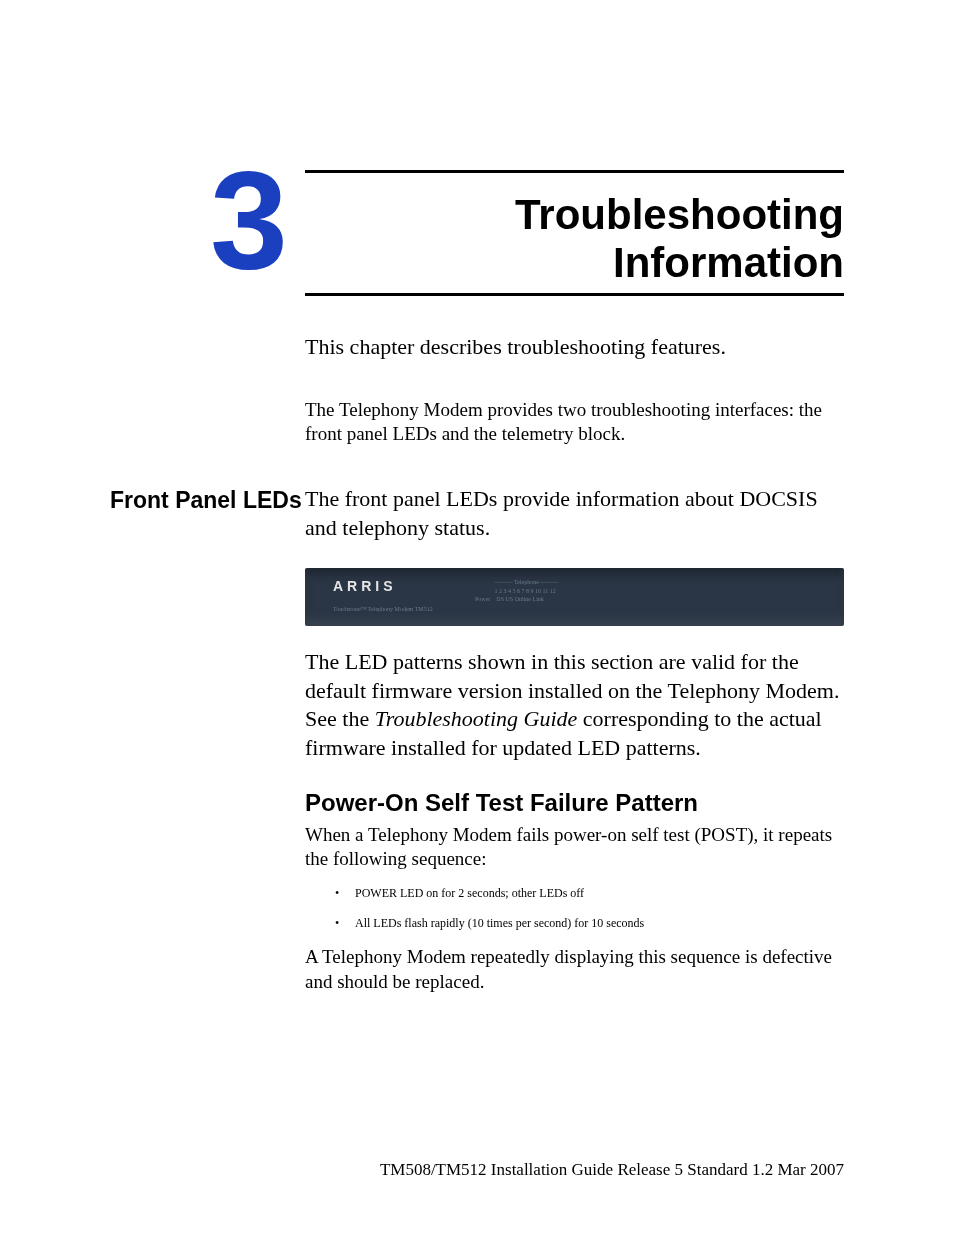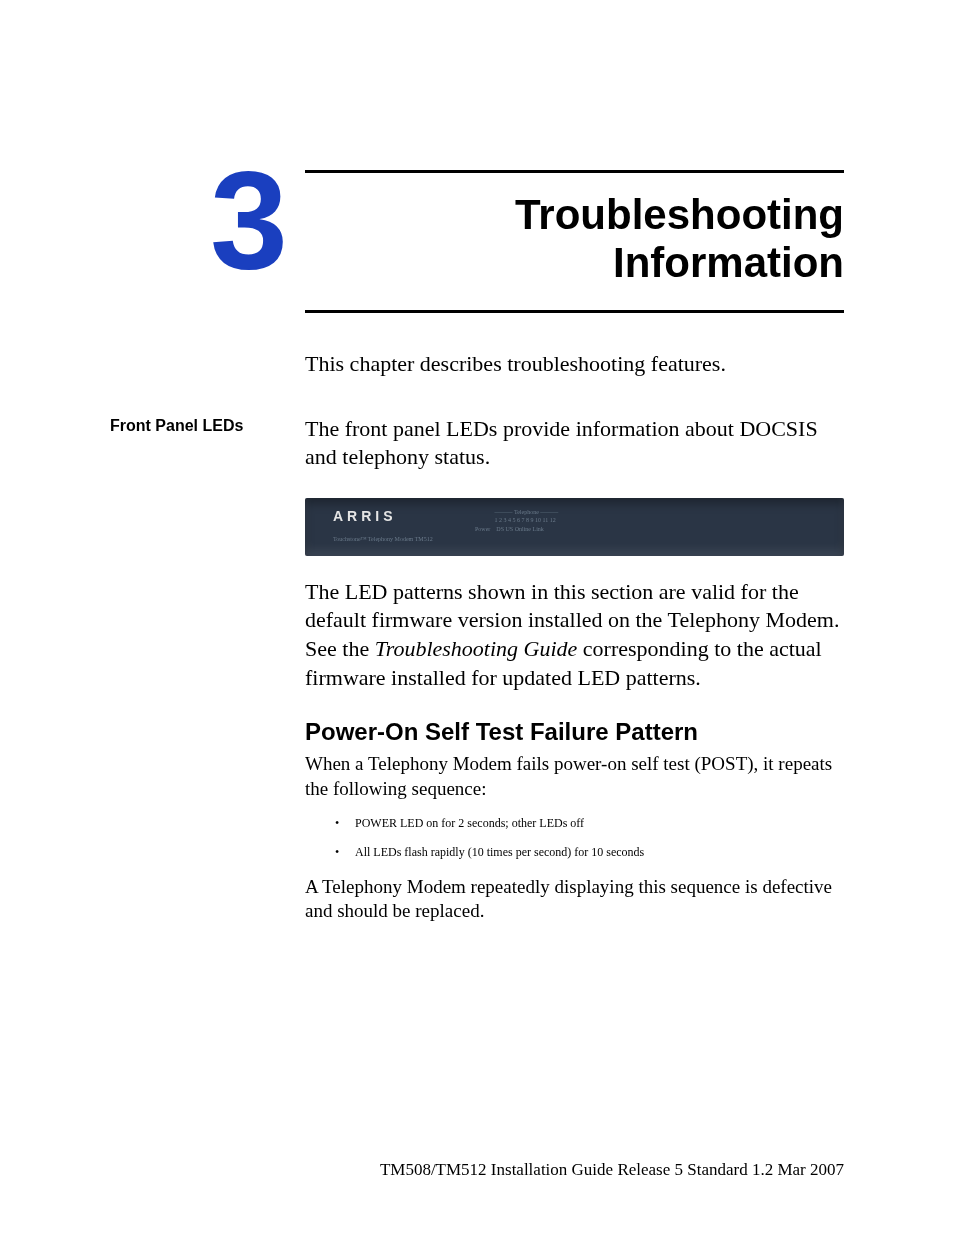--- a/index.html
+++ b/index.html
@@ -30,21 +30,21 @@
       color: #1a3fbf;
       position: absolute;
       left: 100px;
       top: -20px;
       line-height: 1;
     }
     .title-block {
       margin-left: 195px;
       border-top: 3px solid #000;
       border-bottom: 3px solid #000;
-      padding: 18px 0 22px 0;
+      padding: 18px 0 5px 0;
       text-align: right;
     }
     .chapter-title-line1 {
       font-family: Arial, Helvetica, sans-serif;
       font-weight: bold;
       font-size: 42px;
       line-height: 1.15;
     }
     .chapter-title-line2 {
       font-family: Arial, Helvetica, sans-serif;
@@ -70,21 +70,21 @@
       line-height: 1.3;
       margin-bottom: 38px;
     }
     .subsection-row {
       display: flex;
       margin-bottom: 12px;
     }
     .subsection-label {
       font-family: Arial, Helvetica, sans-serif;
       font-weight: bold;
-      font-size: 16px;
+      font-size: 23px;
       width: 195px;
       flex-shrink: 0;
       padding-top: 2px;
     }
     .subsection-body {
       font-size: 22px;
       line-height: 1.3;
       flex: 1;
     }
     .subsection-body p {
@@ -179,20 +179,21 @@
   <div class="chapter-header">
     <div class="chapter-number">3</div>
     <div class="title-block">
       <div class="chapter-title-line1">Troubleshooting</div>
       <div class="chapter-title-line2">Information</div>
     </div>
   </div>
 
   <p class="chapter-intro">This chapter describes troubleshooting features.</p>
 
+  <p class="section-body">The Telephony Modem provides two troubleshooting interfaces: the front panel LEDs and the telemetry block.</p>
 
   <div class="subsection-row">
     <div class="subsection-label">Front Panel LEDs</div>
     <div class="subsection-body">
       <p>The front panel LEDs provide information about DOCSIS and telephony status.</p>
     </div>
   </div>
 
   <div class="modem-image">
     <div class="modem-brand">ARRIS</div>

